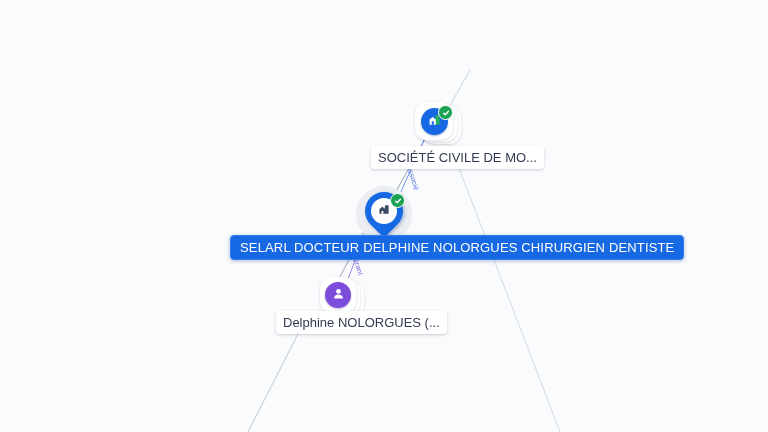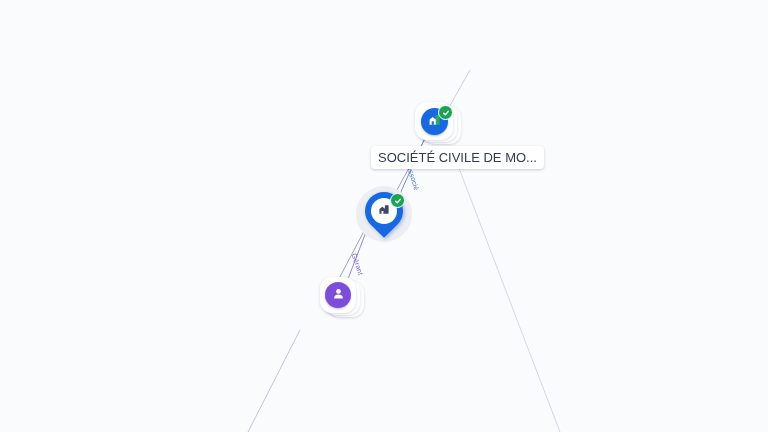--- a/index.html
+++ b/index.html
@@ -254,29 +254,31 @@
         </svg>
       </span>
     </div>
     <div class="badge">
       <svg width="8" height="8" viewBox="0 0 10 10" xmlns="http://www.w3.org/2000/svg">
         <path d="M2 5.2 L4.1 7.2 L8 2.9" stroke="#ffffff" stroke-width="1.7" fill="none" stroke-linecap="round" stroke-linejoin="round"></path>
       </svg>
     </div>
   </div>
 
+  <div class="node-label selected" id="label-selarl">SELARL DOCTEUR DELPHINE NOLORGUES CHIRURGIEN DENTISTE</div>
 
   <div class="node" id="node-person">
     <div class="stack s3"></div>
     <div class="stack s2"></div>
     <div class="stack s1"></div>
     <div class="disc">
       <span>
         <svg width="15" height="15" viewBox="0 0 16 16" xmlns="http://www.w3.org/2000/svg">
           <circle cx="8" cy="5.8" r="2.5" fill="#ffffff"></circle>
           <path d="M3.2 13.2 C3.2 10.2 5.4 9.0 8 9.0 C10.6 9.0 12.8 10.2 12.8 13.2 Z" fill="#ffffff"></path>
         </svg>
       </span>
     </div>
   </div>
 
+  <div class="node-label plain" id="label-person">Delphine NOLORGUES (...</div>
 
 </div>
 
 </body></html>

